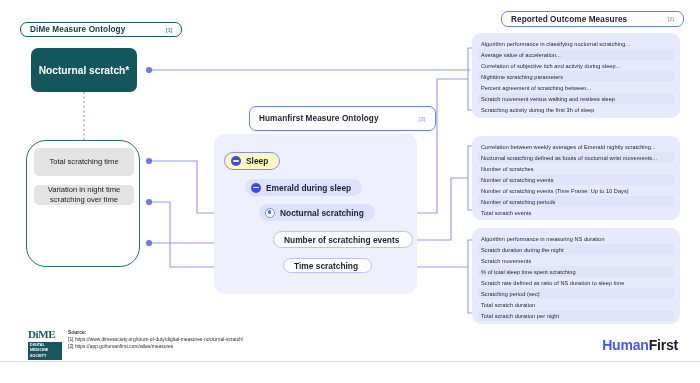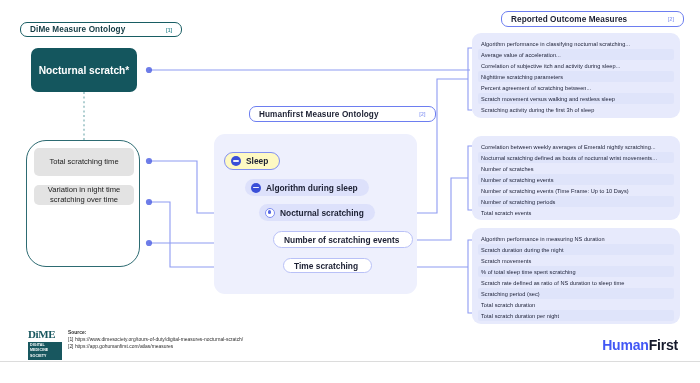--- a/index.html
+++ b/index.html
@@ -40,21 +40,21 @@
     margin-left: .5px;
     font-weight: 600;
   }
   #dime-title {
     left: 20px; top: 22px; height: 15px;
     border: 1.1px solid #185d63;
     color: #123a42;
   }
   #dime-title .sup { color: #3b8f97; }
   #hf-title {
-    left: 249px; top: 106px; height: 16px;
+    left: 249px; top: 106px; height: 25px;
     border: 1.1px solid #6d7ef0;
     color: #1c2033;
   }
   #hf-title .sup { color: #9aa7f5; }
   #rom-title {
     left: 501px; top: 11px; height: 16px;
     border: 1.1px solid #6d7ef0;
     color: #1c2033;
   }
   #rom-title .sup { color: #9aa7f5; }
@@ -319,21 +319,21 @@
 
   <div id="hf-panel"></div>
 
   <div class="hf-node" id="hf-sleep">
     <span class="dot solid"></span>
     <span class="lbl">Sleep</span>
   </div>
 
   <div class="hf-node" id="hf-activity">
     <span class="dot solid"></span>
-    <span class="lbl">Algorithm during sleep</span>
+    <span class="lbl">Emerald during sleep</span>
   </div>
 
   <div class="hf-node" id="hf-nocturnal">
     <span class="dot ring"></span>
     <span class="lbl">Nocturnal scratching</span>
   </div>
 
   <div class="hf-node" id="hf-events">
     <span class="lbl">Number of scratching events</span>
   </div>

